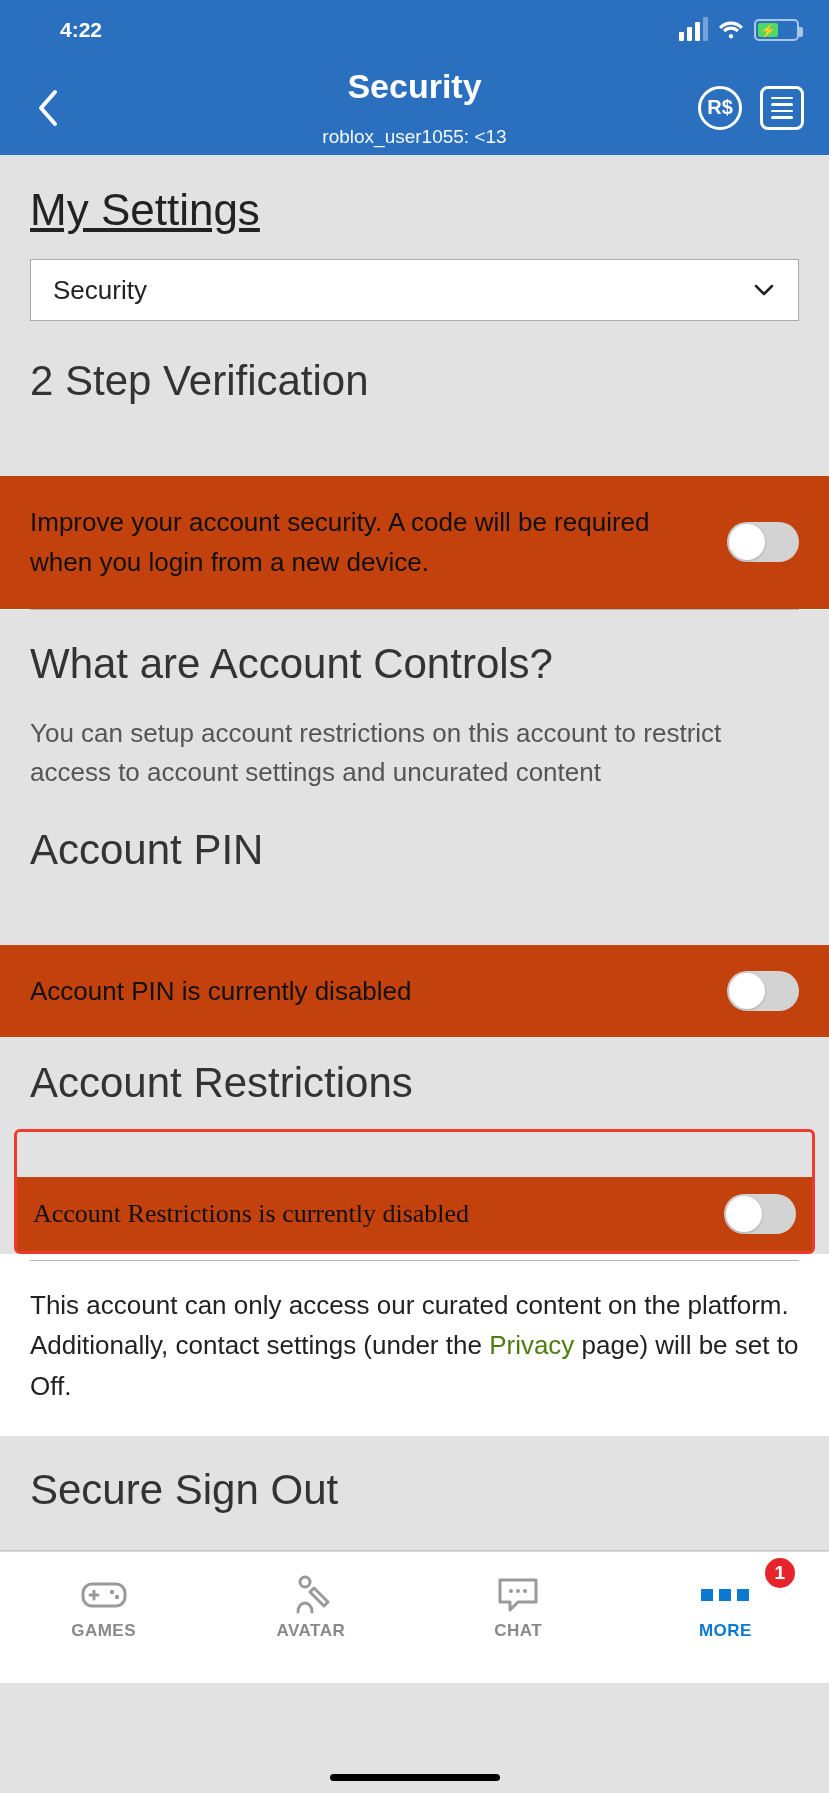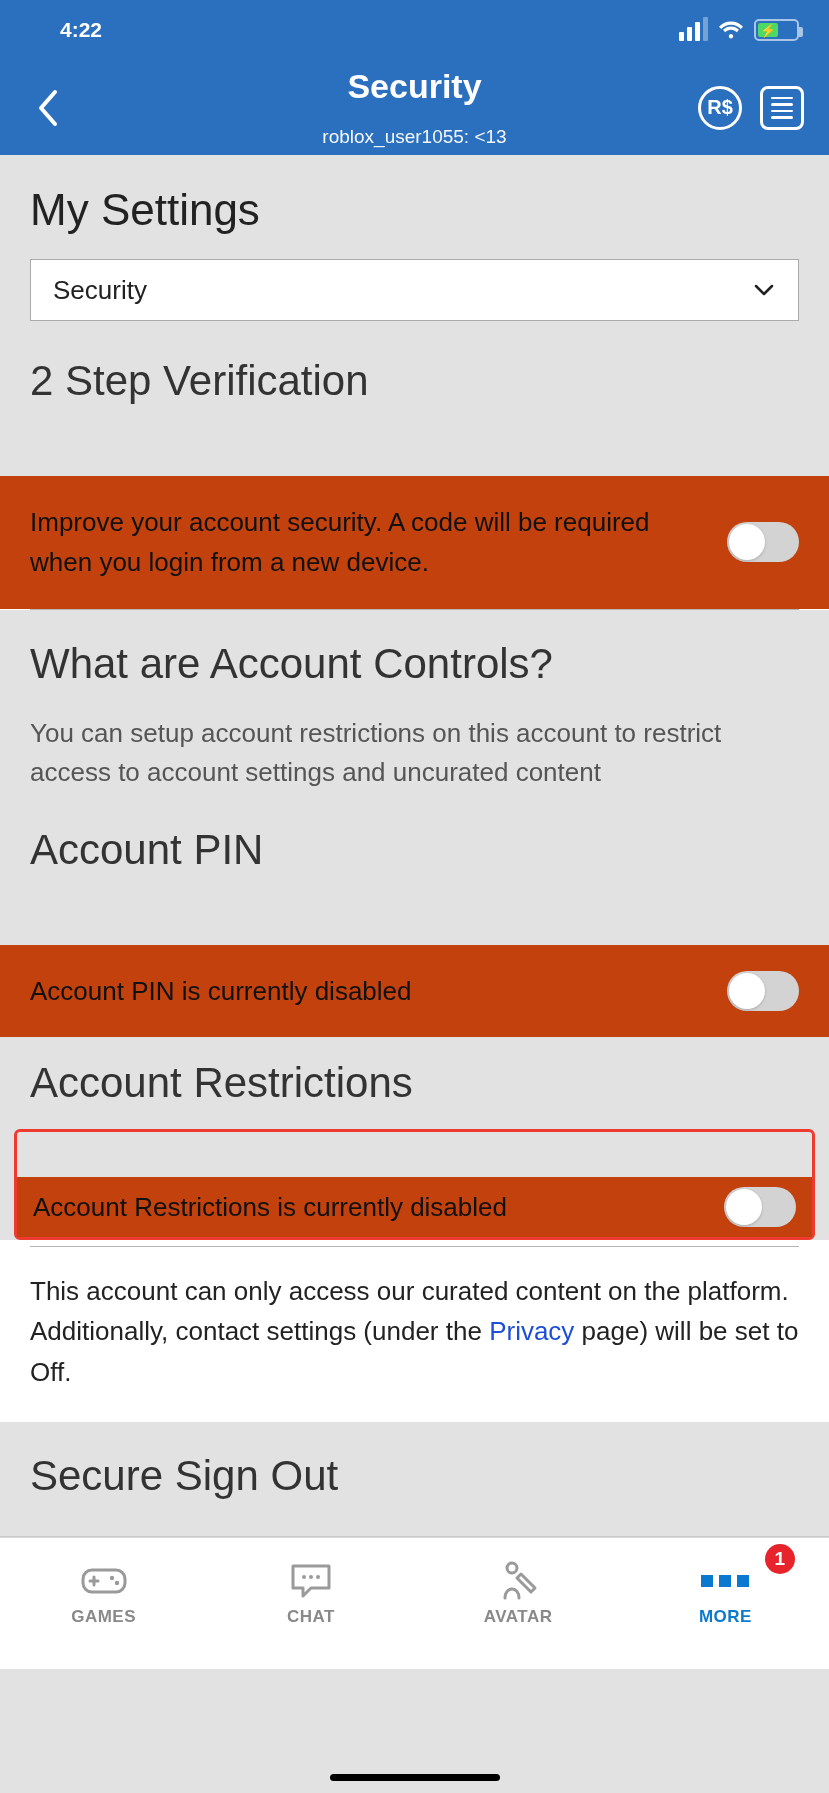--- a/index.html
+++ b/index.html
@@ -69,21 +69,21 @@
   .menu-icon {
     width: 44px; height: 44px; border: 3px solid #fff; border-radius: 8px;
     display:flex; flex-direction:column; align-items:center; justify-content:center; gap:4px;
     padding: 8px;
   }
   .menu-icon .line { width: 100%; height: 3px; background:#fff; border-radius:2px; }
 
   
   .content { flex: 1; overflow-y: auto; background: #e2e2e2; }
 
-  .page-title { font-size: 44px; font-weight: 400; color:#222; padding: 30px 30px 24px; }
+  .page-title { font-size: 44px; font-weight: 400; color:#222; padding: 30px 30px 24px; text-decoration: underline; }
 
   .dropdown {
     margin: 0 30px 30px;
     background: #fff;
     border: 1px solid #aaa;
     height: 62px;
     display:flex; align-items:center; justify-content:space-between;
     padding: 0 22px;
     font-size: 26px;
     color: #222;
@@ -128,30 +128,30 @@
   .toggle .knob {
     width: 36px; height: 36px; background:#fff; border-radius:50%;
     position:absolute; top:2px; left:2px; box-shadow: 0 1px 3px rgba(0,0,0,0.2);
   }
 
   .highlight-row {
     border: 3px solid #ef3b2f;
     border-radius: 6px;
     margin: 0 14px;
   }
-  .highlight-row .white-row { padding: 10px 16px; }
+  .highlight-row .white-row { padding: 17px 16px; font-family: Liberation Serif, serif; }
 
   .info-para {
     background: #fff;
     font-size: 26px;
     color: #222;
     line-height: 1.55;
     padding: 24px 30px 30px;
   }
-  .info-para a { color: #1d4ed8; text-decoration: none; }
+  .info-para a { color: #4d7c0f; text-decoration: none; }
 
   
   .tabbar {
     height: 132px;
     background: #fff;
     border-top: 1px solid #d9d9d9;
     display:flex;
     padding-bottom: 20px;
   }
   .tab {
@@ -282,38 +282,38 @@
             <rect x="3" y="5" width="42" height="22" rx="9" fill="none" stroke="#9a9a9a" stroke-width="3"></rect>
             <path d="M14 12 V20 M10 16 H18" stroke="#9a9a9a" stroke-width="3" stroke-linecap="round"></path>
             <circle cx="32" cy="13" r="2.2" fill="#9a9a9a"></circle>
             <circle cx="37" cy="18" r="2.2" fill="#9a9a9a"></circle>
           </svg>
     </div>
     <span>GAMES</span>
   </div>
   <div class="tab">
     <div class="tab-icon">
+      <svg width="42" height="42" viewBox="0 0 42 42">
+            <circle cx="15" cy="8" r="5" fill="none" stroke="#9a9a9a" stroke-width="3"></circle>
+            <path d="M8 38 C8 26 22 26 22 38" fill="none" stroke="#9a9a9a" stroke-width="3" stroke-linecap="round"></path>
+            <path d="M24 14 L38 28 L34 32 L20 18 Z" fill="none" stroke="#9a9a9a" stroke-width="3" stroke-linejoin="round"></path>
+          </svg>
+    </div>
+    <span>AVATAR</span>
+  </div>
+  <div class="tab">
+    <div class="tab-icon">
       <svg width="44" height="38" viewBox="0 0 44 38">
             <path d="M4 4 H40 V26 H22 L14 34 V26 H4 Z" fill="none" stroke="#9a9a9a" stroke-width="3" stroke-linejoin="round"></path>
             <circle cx="15" cy="15" r="2" fill="#9a9a9a"></circle>
             <circle cx="22" cy="15" r="2" fill="#9a9a9a"></circle>
             <circle cx="29" cy="15" r="2" fill="#9a9a9a"></circle>
           </svg>
     </div>
     <span>CHAT</span>
-  </div>
-  <div class="tab">
-    <div class="tab-icon">
-      <svg width="42" height="42" viewBox="0 0 42 42">
-            <circle cx="15" cy="8" r="5" fill="none" stroke="#9a9a9a" stroke-width="3"></circle>
-            <path d="M8 38 C8 26 22 26 22 38" fill="none" stroke="#9a9a9a" stroke-width="3" stroke-linecap="round"></path>
-            <path d="M24 14 L38 28 L34 32 L20 18 Z" fill="none" stroke="#9a9a9a" stroke-width="3" stroke-linejoin="round"></path>
-          </svg>
-    </div>
-    <span>AVATAR</span>
   </div>
   <div class="tab active">
     <div class="tab-icon">
       <div class="more-dots">
             <div class="d"></div>
             <div class="d"></div>
             <div class="d"></div>
           </div>
     </div>
     <span>MORE</span>

